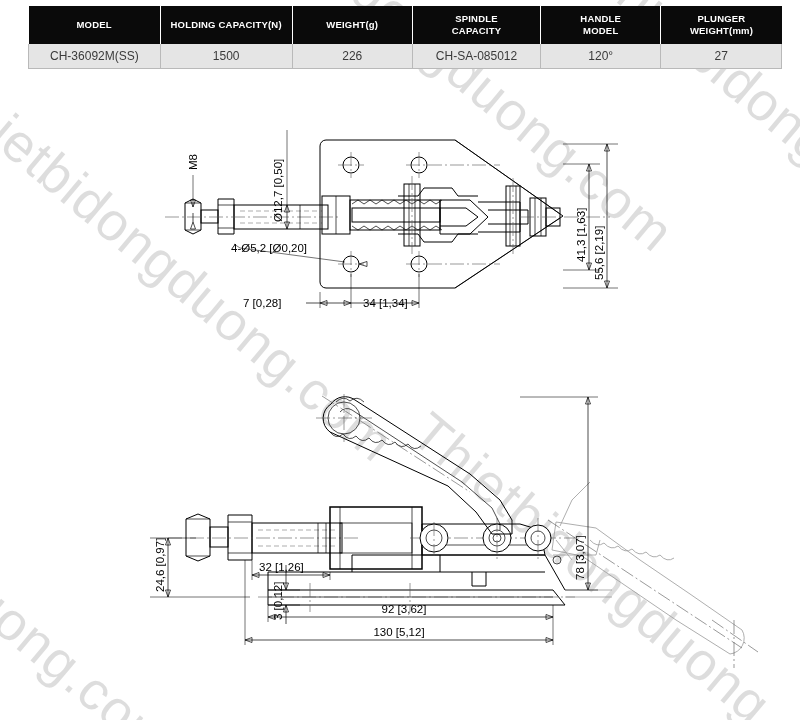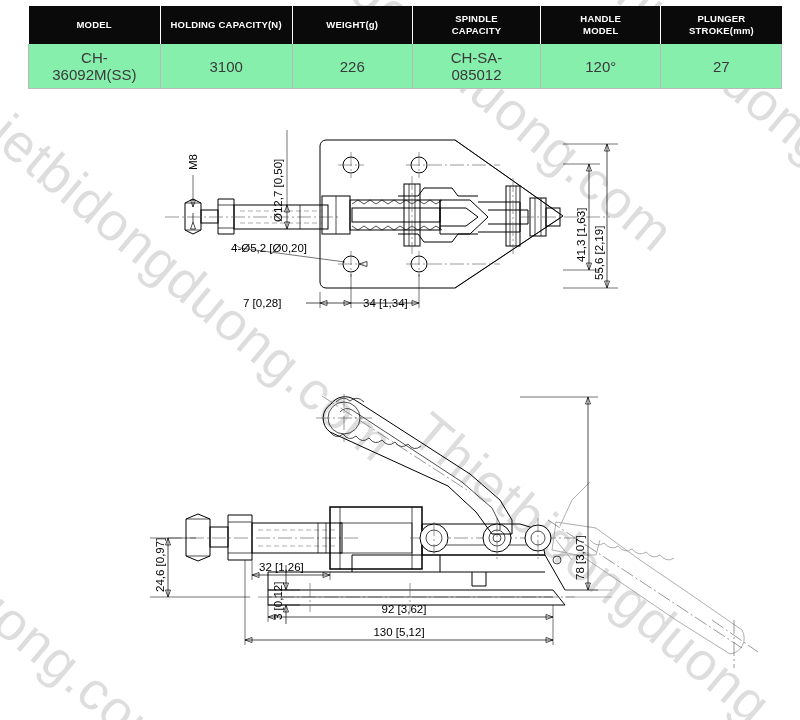--- a/index.html
+++ b/index.html
@@ -55,29 +55,29 @@
     padding: 7px 2px;
     border-left: 1px solid #ffffff;
     border-right: 1px solid #ffffff;
     text-align: center;
     vertical-align: middle;
     height: 38px;
   }
   .spec-table th:first-child { border-left: none; }
   .spec-table th:last-child { border-right: none; margin-top: 31px; }
   .spec-table td {
-    font-size: 15px;
+    font-size: 12px;
     color: #3a3a3a;
     text-align: center;
     vertical-align: middle;
     padding: 5px 13px;
     height: 22px;
     border: 1px solid #b9b9b9;
     border-top: none;
-    background: #86efac;
+    background: #e5e5e5;
   }
   .tbl-wrap { position: absolute; left:0; top:0; width: 800px; height: 72px; z-index: 10; }
 
   
   #dwg {
     position: absolute;
     left: 0; top: 0;
     width: 800px; height: 720px;
     z-index: 8;
   }
@@ -433,28 +433,28 @@
           <th style="width:17%">
             <span>SPINDLE</span><br>
             <span>CAPACITY</span>
           </th>
           <th style="width:16%">
             <span>HANDLE</span><br>
             <span>MODEL</span>
           </th>
           <th style="width:16%">
             <span>PLUNGER</span><br>
-            <span>STROKE(mm)</span>
+            <span>WEIGHT(mm)</span>
           </th>
         </tr>
       </thead>
       <tbody>
         <tr>
           <td>CH-36092M(SS)</td>
-          <td>3100</td>
+          <td>1500</td>
           <td>226</td>
           <td>CH-SA-085012</td>
           <td>120°</td>
           <td>27</td>
         </tr>
       </tbody>
     </table>
   </div>
 
 </div>

